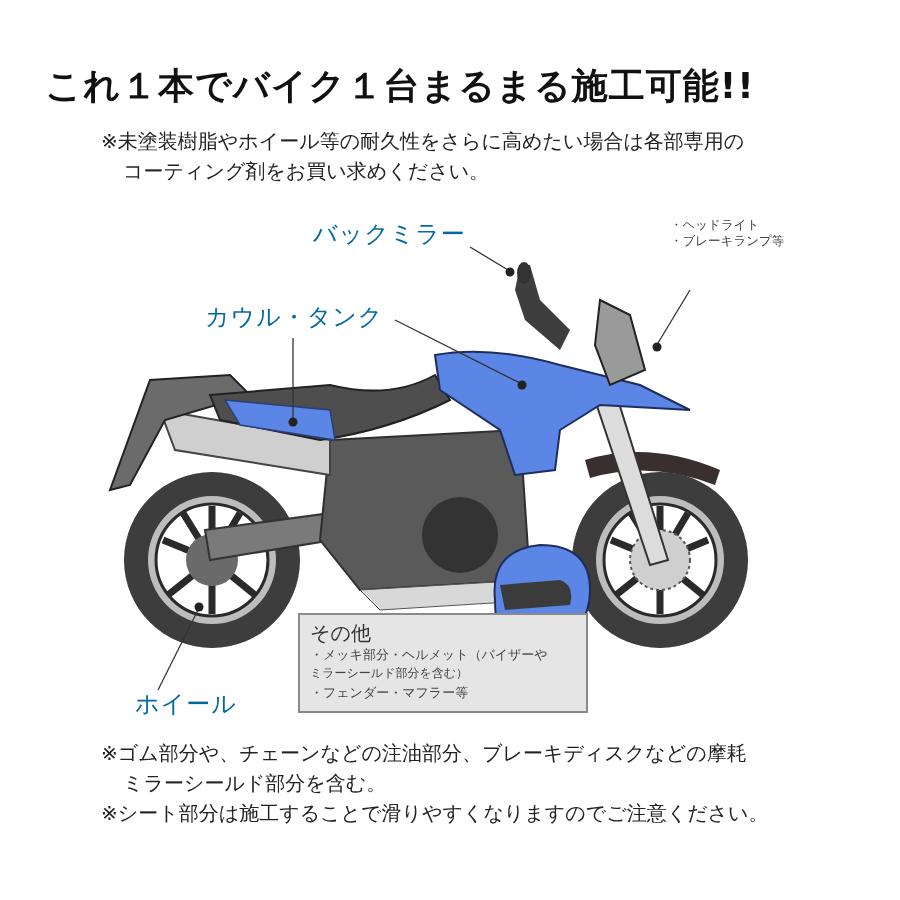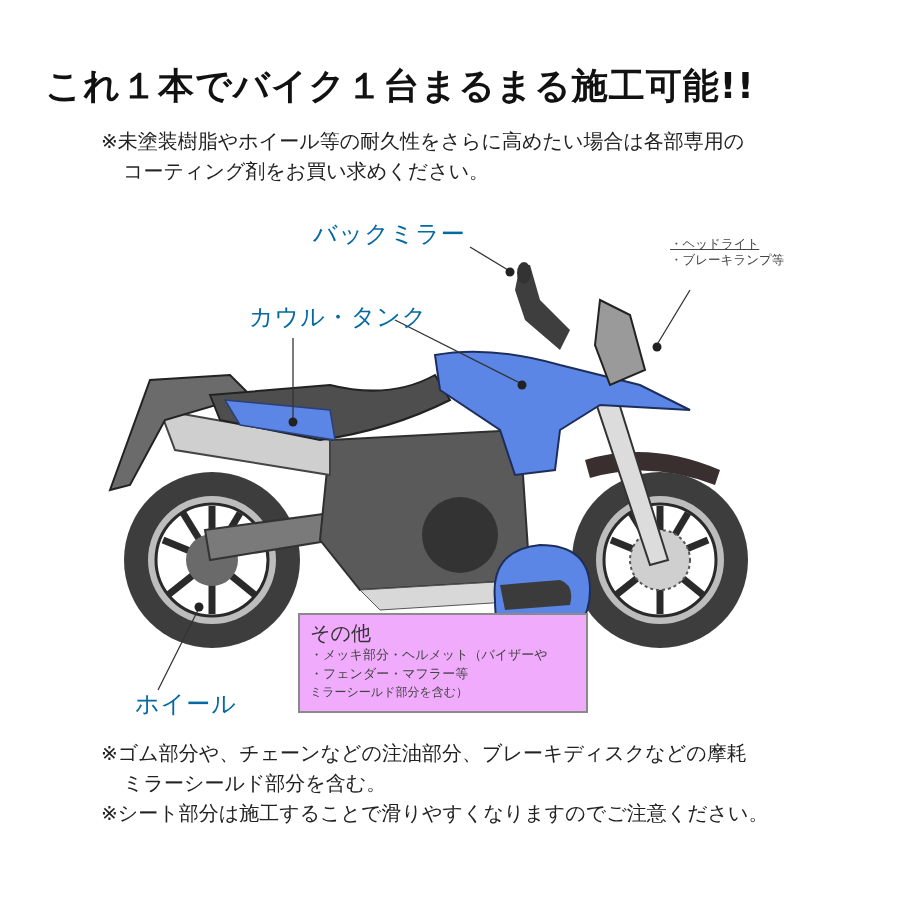--- a/index.html
+++ b/index.html
@@ -4,21 +4,21 @@
 <style>
   html, body { margin:0; padding:0; background:#fff; }
   body { width:900px; height:900px; position:relative; overflow:hidden;
          font-family:"DejaVu Sans","Liberation Sans",sans-serif; color:#1a1a1a; }
   .abs { position:absolute; }
   .title { left:0; width:800px; top:62px; text-align:center; font-size:36px; font-weight:bold; letter-spacing:1px; color:#111; }
   .note { font-size:20px; line-height:30px; color:#222;margin-left:29px; }
   .note .indent { padding-left:22px; display:block; }
   .lbl { font-size:24px; color:#0369a1; letter-spacing:1px; }
   .sub { font-size:12.5px; color:#444; line-height:16px; }
-  .other-box { left:298px; top:613px; width:290px; height:100px; background:#f0abfc; border:2px solid #8a8a8a; box-sizing:border-box; padding:6px 10px; }
+  .other-box { left:298px; top:613px; width:290px; height:100px; background:#e5e5e5; border:2px solid #8a8a8a; box-sizing:border-box; padding:6px 10px; }
   .other-title { font-size:20px; color:#333; line-height:24px; }
   .other-item { font-size:13px; color:#444; line-height:19px; }
   svg.bike { left:0; top:0; }
 </style>
 </head>
 <body>
 
 <div class="abs title">これ１本でバイク１台まるまる施工可能!!</div>
 
 <div class="abs note" style="left:72px; top:126px;">
@@ -106,32 +106,32 @@
     <circle cx="293" cy="422" r="4.5" stroke="none"></circle>
 
     <line x1="158" y1="690" x2="198" y2="610"></line>
     <circle cx="199" cy="607" r="4.5" stroke="none"></circle>
   </g>
 </svg>
 
 <div class="abs lbl" style="left:313px; top:218px;">バックミラー</div>
 
 <div class="abs" style="left:670px; top:217px;">
-  <div class="sub" style="margin-top:19px;text-decoration:underline;">・ヘッドライト</div>
+  <div class="sub" style="margin-top:0;">・ヘッドライト</div>
   <div class="sub">・ブレーキランプ等</div>
 </div>
 
-<div class="abs lbl" style="left:205px; top:301px;margin-left:44px;">カウル・タンク</div>
+<div class="abs lbl" style="left:205px; top:301px;">カウル・タンク</div>
 
 <div class="abs lbl" style="left:135px; top:688px;">ホイール</div>
 
 <div class="abs other-box">
   <div class="other-title">その他</div>
   <div class="other-item">・メッキ部分・ヘルメット（バイザーや</div>
+  <div class="other-item" style="font-size:12px;">ミラーシールド部分を含む）</div>
   <div class="other-item">・フェンダー・マフラー等</div>
-  <div class="other-item" style="font-size:12px;">ミラーシールド部分を含む）</div>
 </div>
 
 <div class="abs note" style="left:72px; top:738px;">
   <span style="display:block;">※ゴム部分や、チェーンなどの注油部分、ブレーキディスクなどの摩耗</span>
   <span class="indent">ミラーシールド部分を含む。</span>
   <span style="display:block;">※シート部分は施工することで滑りやすくなりますのでご注意ください。</span>
 </div>
 
 </body></html>

